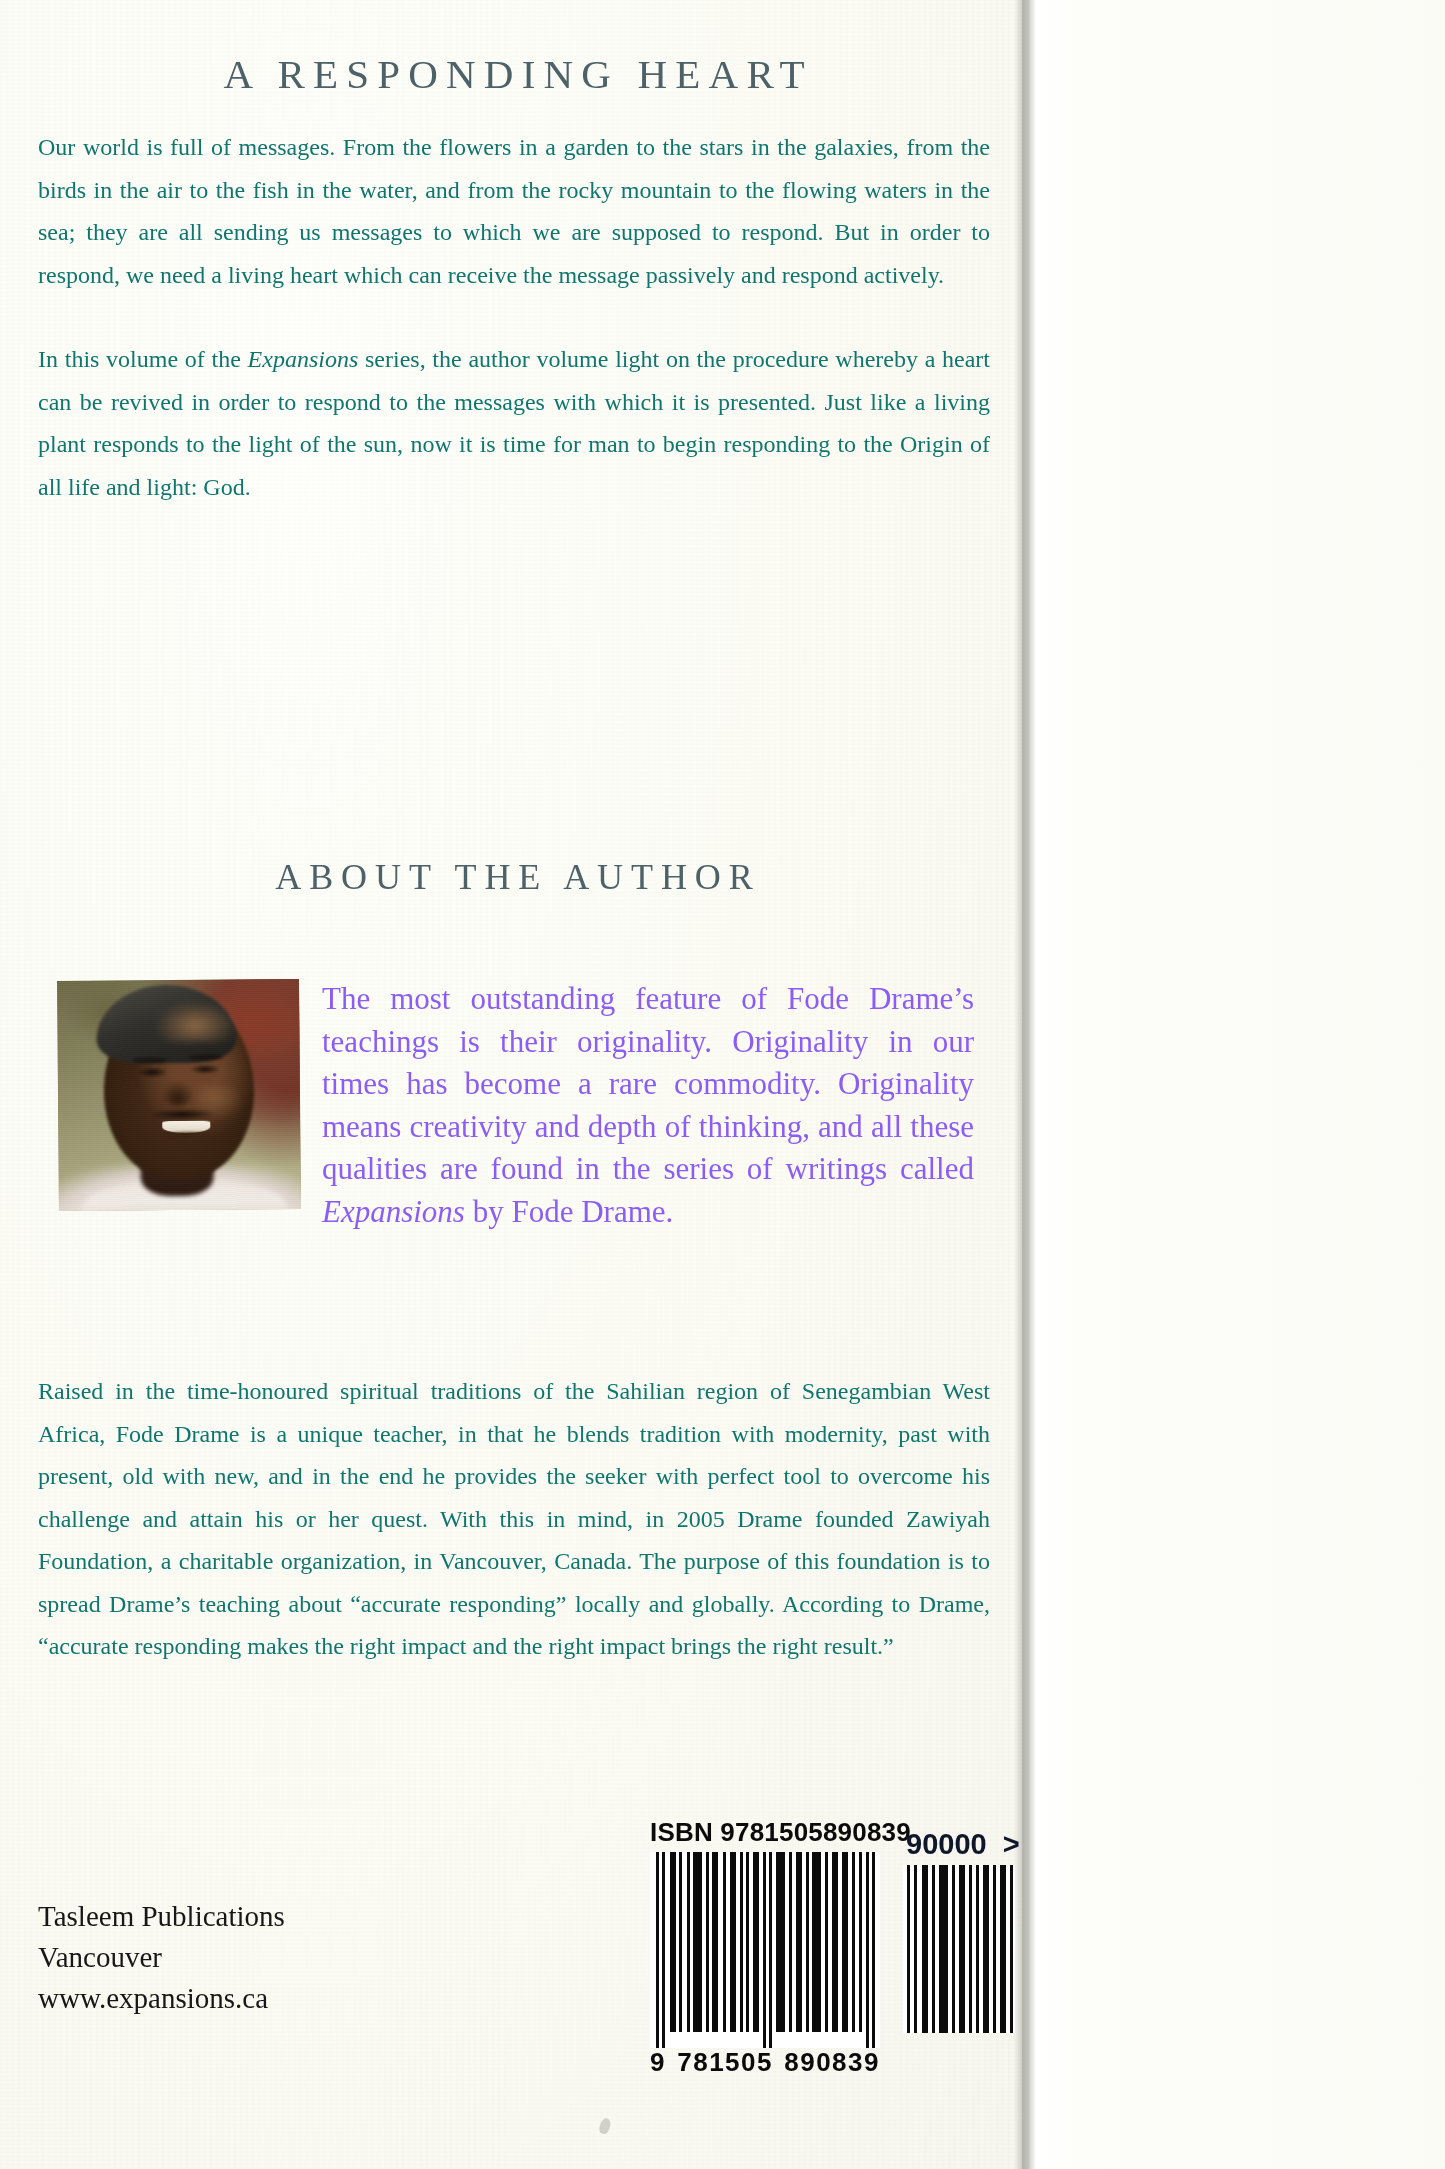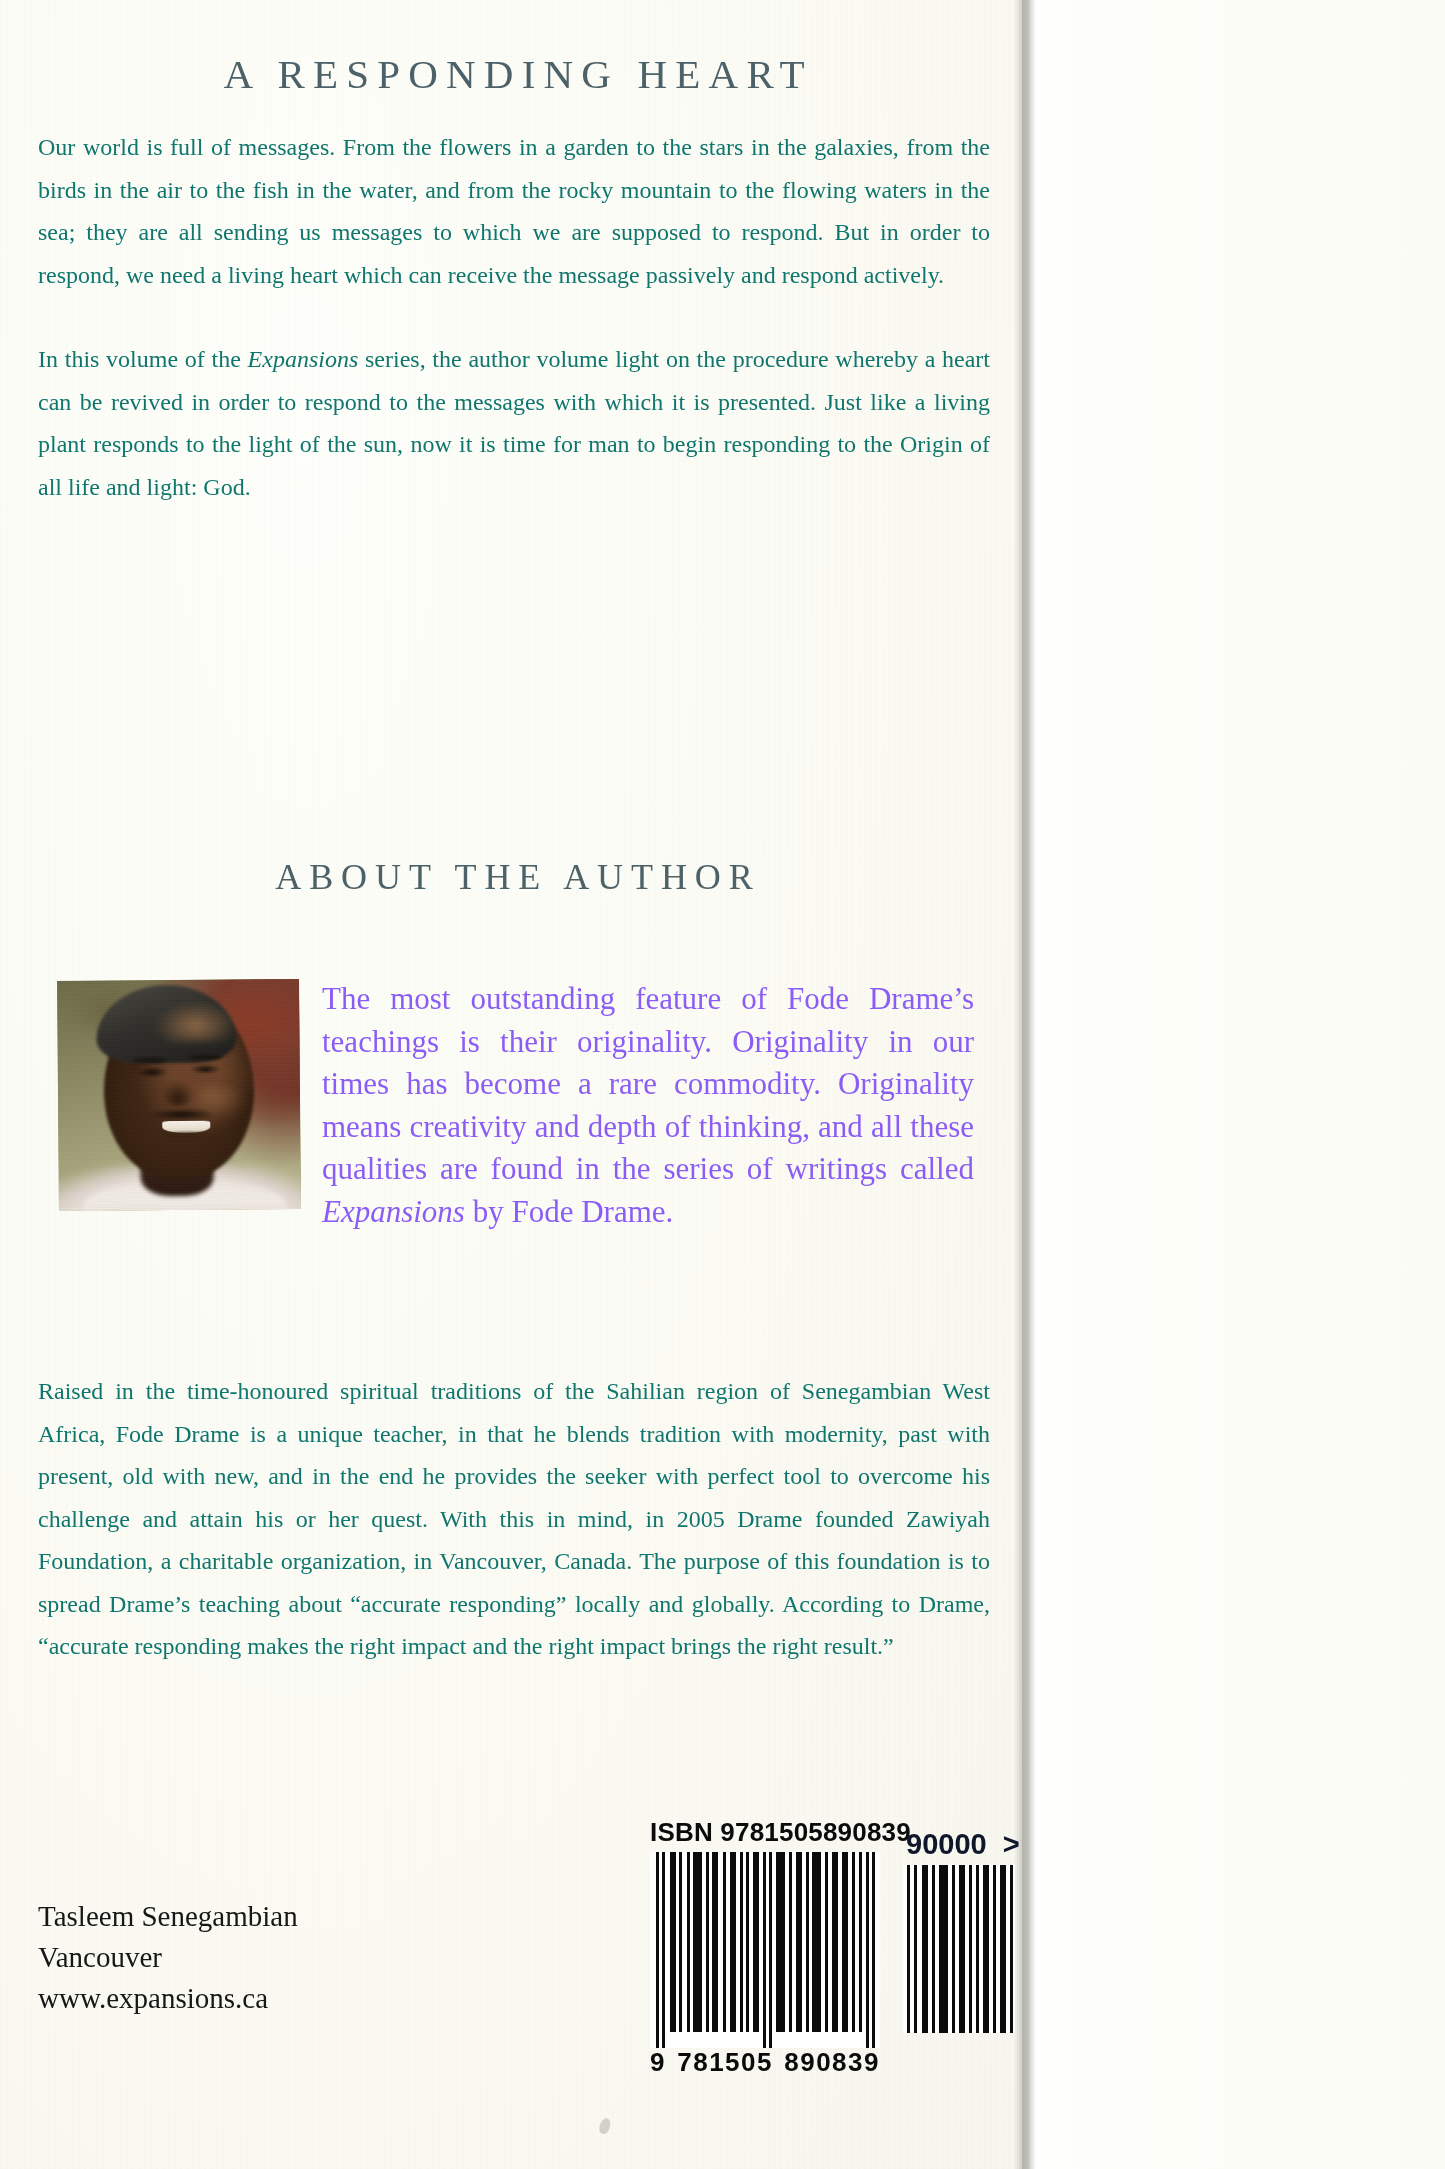--- a/index.html
+++ b/index.html
@@ -402,21 +402,21 @@
         <div class="ph-lip"></div>
         <div class="ph-grain"></div>
       </div>
 
       <p id="author-bio"><span>The most outstanding feature of Fode Drame’s teachings is their originality. Originality in our times has become a rare commodity. Originality means creativity and depth of thinking, and all these qualities are found in the series of writings called </span><em>Expansions</em><span> by Fode Drame.</span></p>
     </div>
 
     <p id="para-3" class="body-text">Raised in the time-honoured spiritual traditions of the Sahilian region of Senegambian West Africa, Fode Drame is a unique teacher, in that he blends tradition with modernity, past with present, old with new, and in the end he provides the seeker with perfect tool to overcome his challenge and attain his or her quest. With this in mind, in 2005 Drame founded Zawiyah Foundation, a charitable organization, in Vancouver, Canada. The purpose of this foundation is to spread Drame’s teaching about “accurate responding” locally and globally.  According to Drame, “accurate responding makes the right impact and the right impact brings the right result.”</p>
 
     <div id="publisher">
-      <div>Tasleem Senegambian</div>
+      <div>Tasleem Publications</div>
       <div>Vancouver</div>
       <div>www.expansions.ca</div>
     </div>
 
   </div>
 
   <div id="barcode-area">
 
     <div id="isbn-label">ISBN 9781505890839</div>
 

